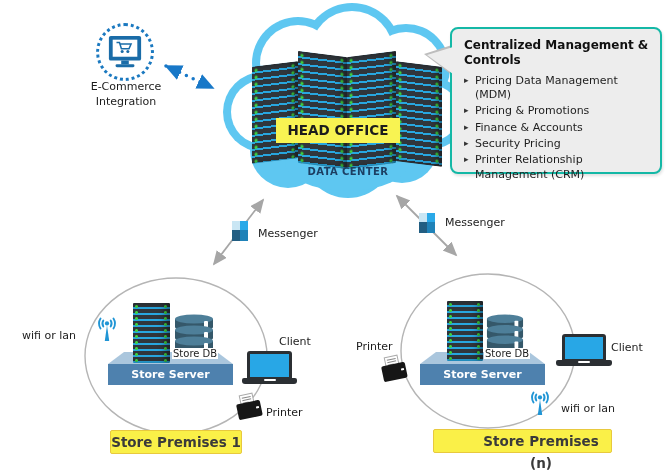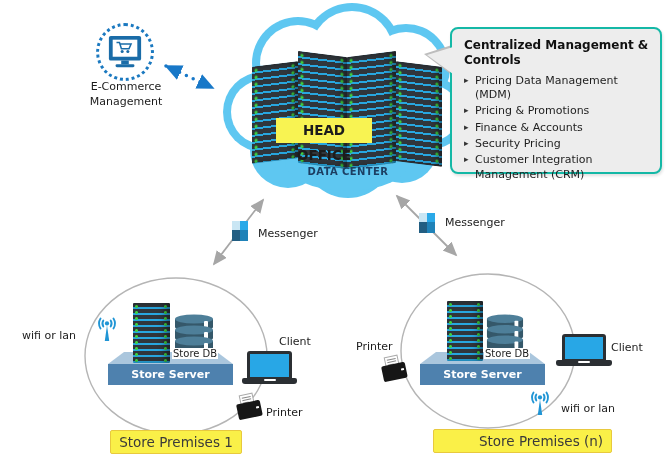--- a/index.html
+++ b/index.html
@@ -36,21 +36,21 @@
 
   
   .ecomm-circle{
     left:96px;top:23px;width:52px;height:52px;border-radius:50%;
     border:3px dotted #1b79c0;display:flex;align-items:center;justify-content:center;
   }
   .ecomm-label{left:84px;top:80px;width:84px;text-align:center;font-size:11px;line-height:1.32;color:#1c1c1c;}
 
   
   .head-office{
-    left:276px;top:118px;width:96px;height:25px;line-height:25px;text-align:center;
+    left:276px;top:118px;width:124px;height:25px;line-height:25px;text-align:center;
     background:#f8f352;font-size:13.5px;font-weight:bold;color:#1c1c1c;
   }
   .data-center{
     left:288px;top:166px;width:120px;text-align:center;
     font-size:10px;font-weight:bold;letter-spacing:.4px;color:#1c3f63;
   }
 
   
   .callout{
     left:450px;top:27px;width:212px;height:147px;box-sizing:border-box;
@@ -88,21 +88,21 @@
     font-size:11px;font-weight:bold;color:#fff;line-height:21px;}
   .storedb-label{position:absolute;font-size:10px;color:#1c1c1c;background:#fff;padding:0 1px;}
   .small-label{position:absolute;font-size:11px;color:#1c1c1c;}
   .laptop-screen{position:absolute;background:#2b2f33;border-radius:3px 3px 0 0;}
   .laptop-screen i{position:absolute;left:3px;top:3px;right:3px;bottom:2px;background:#28a7e6;display:block;}
   .laptop-base{position:absolute;height:6px;background:#2b2f33;border-radius:2px 2px 3px 3px;}
   .laptop-base i{position:absolute;left:50%;top:1px;width:12px;height:2px;margin-left:-6px;background:#fff;border-radius:1px;display:block;}
   .premises{
     position:absolute;height:22px;line-height:22px;text-align:center;
     background:#faf048;border:1px solid #e8c93e;border-radius:2px;
-    font-size:13.5px;font-weight:normal;color:#3a3a3a;z-index:4;
+    font-size:13.5px;font-weight:bold;color:#3a3a3a;z-index:4;
   }
 </style>
 </head>
 <body>
 
 <svg class="layer" width="668" height="474" viewBox="0 0 668 474">
   <defs>
     <marker id="mGray" orient="auto-start-reverse" markerWidth="9" markerHeight="8" refX="7" refY="3.5">
       <path d="M0 0 L8 3.5 L0 7 z" fill="#a6a6a6"></path>
     </marker>
@@ -142,21 +142,21 @@
   <svg width="38" height="36" viewBox="0 0 40 38">
     <rect x="3" y="2" width="34" height="26" rx="2" fill="#1a6ca8"></rect>
     <rect x="7" y="6" width="26" height="18" fill="#fff"></rect>
     <path d="M11 9 h3.2 l2 6.5 h8 l2.2 -5 H15" fill="none" stroke="#1a6ca8" stroke-width="1.6"></path>
     <circle cx="17" cy="18.5" r="1.6" fill="#1a6ca8"></circle>
     <circle cx="23" cy="18.5" r="1.6" fill="#1a6ca8"></circle>
     <rect x="16" y="28" width="8" height="4" fill="#1a6ca8"></rect>
     <rect x="10" y="32" width="20" height="3" rx="1.5" fill="#1a6ca8"></rect>
   </svg>
 </div>
-<div class="abs ecomm-label z2">E-Commerce Management</div>
+<div class="abs ecomm-label z2">E-Commerce Integration</div>
 
 <div class="abs z2" style="left:252px;top:50px;width:190px;height:118px;">
   <div class="tower" style="left:0px;top:14px;width:46px;height:97px;transform:skewY(-7deg);"></div>
   <div class="tower" style="left:46px;top:4px;width:49px;height:112px;transform:skewY(7deg);"></div>
   <div class="tower" style="left:95px;top:4px;width:49px;height:112px;transform:skewY(-7deg);"></div>
   <div class="tower" style="left:144px;top:14px;width:46px;height:100px;transform:skewY(7deg);"></div>
 </div>
 <div class="abs head-office z3">HEAD OFFICE</div>
 <div class="abs data-center z3">DATA CENTER</div>
 
@@ -176,21 +176,21 @@
     <div class="callout-item">
       <span class="bullet">▸</span>
       <span class="txt">Finance &amp; Accounts</span>
     </div>
     <div class="callout-item">
       <span class="bullet">▸</span>
       <span class="txt">Security Pricing</span>
     </div>
     <div class="callout-item">
       <span class="bullet">▸</span>
-      <span class="txt">Customer Integration Management (CRM)</span>
+      <span class="txt">Printer Relationship Management (CRM)</span>
     </div>
   </div>
 </div>
 
 <div class="msgr z2" style="left:232px;top:221px;">
   <i class="a"></i>
     <i class="b"></i>
     <i class="c"></i>
     <i class="d"></i>
 </div>

